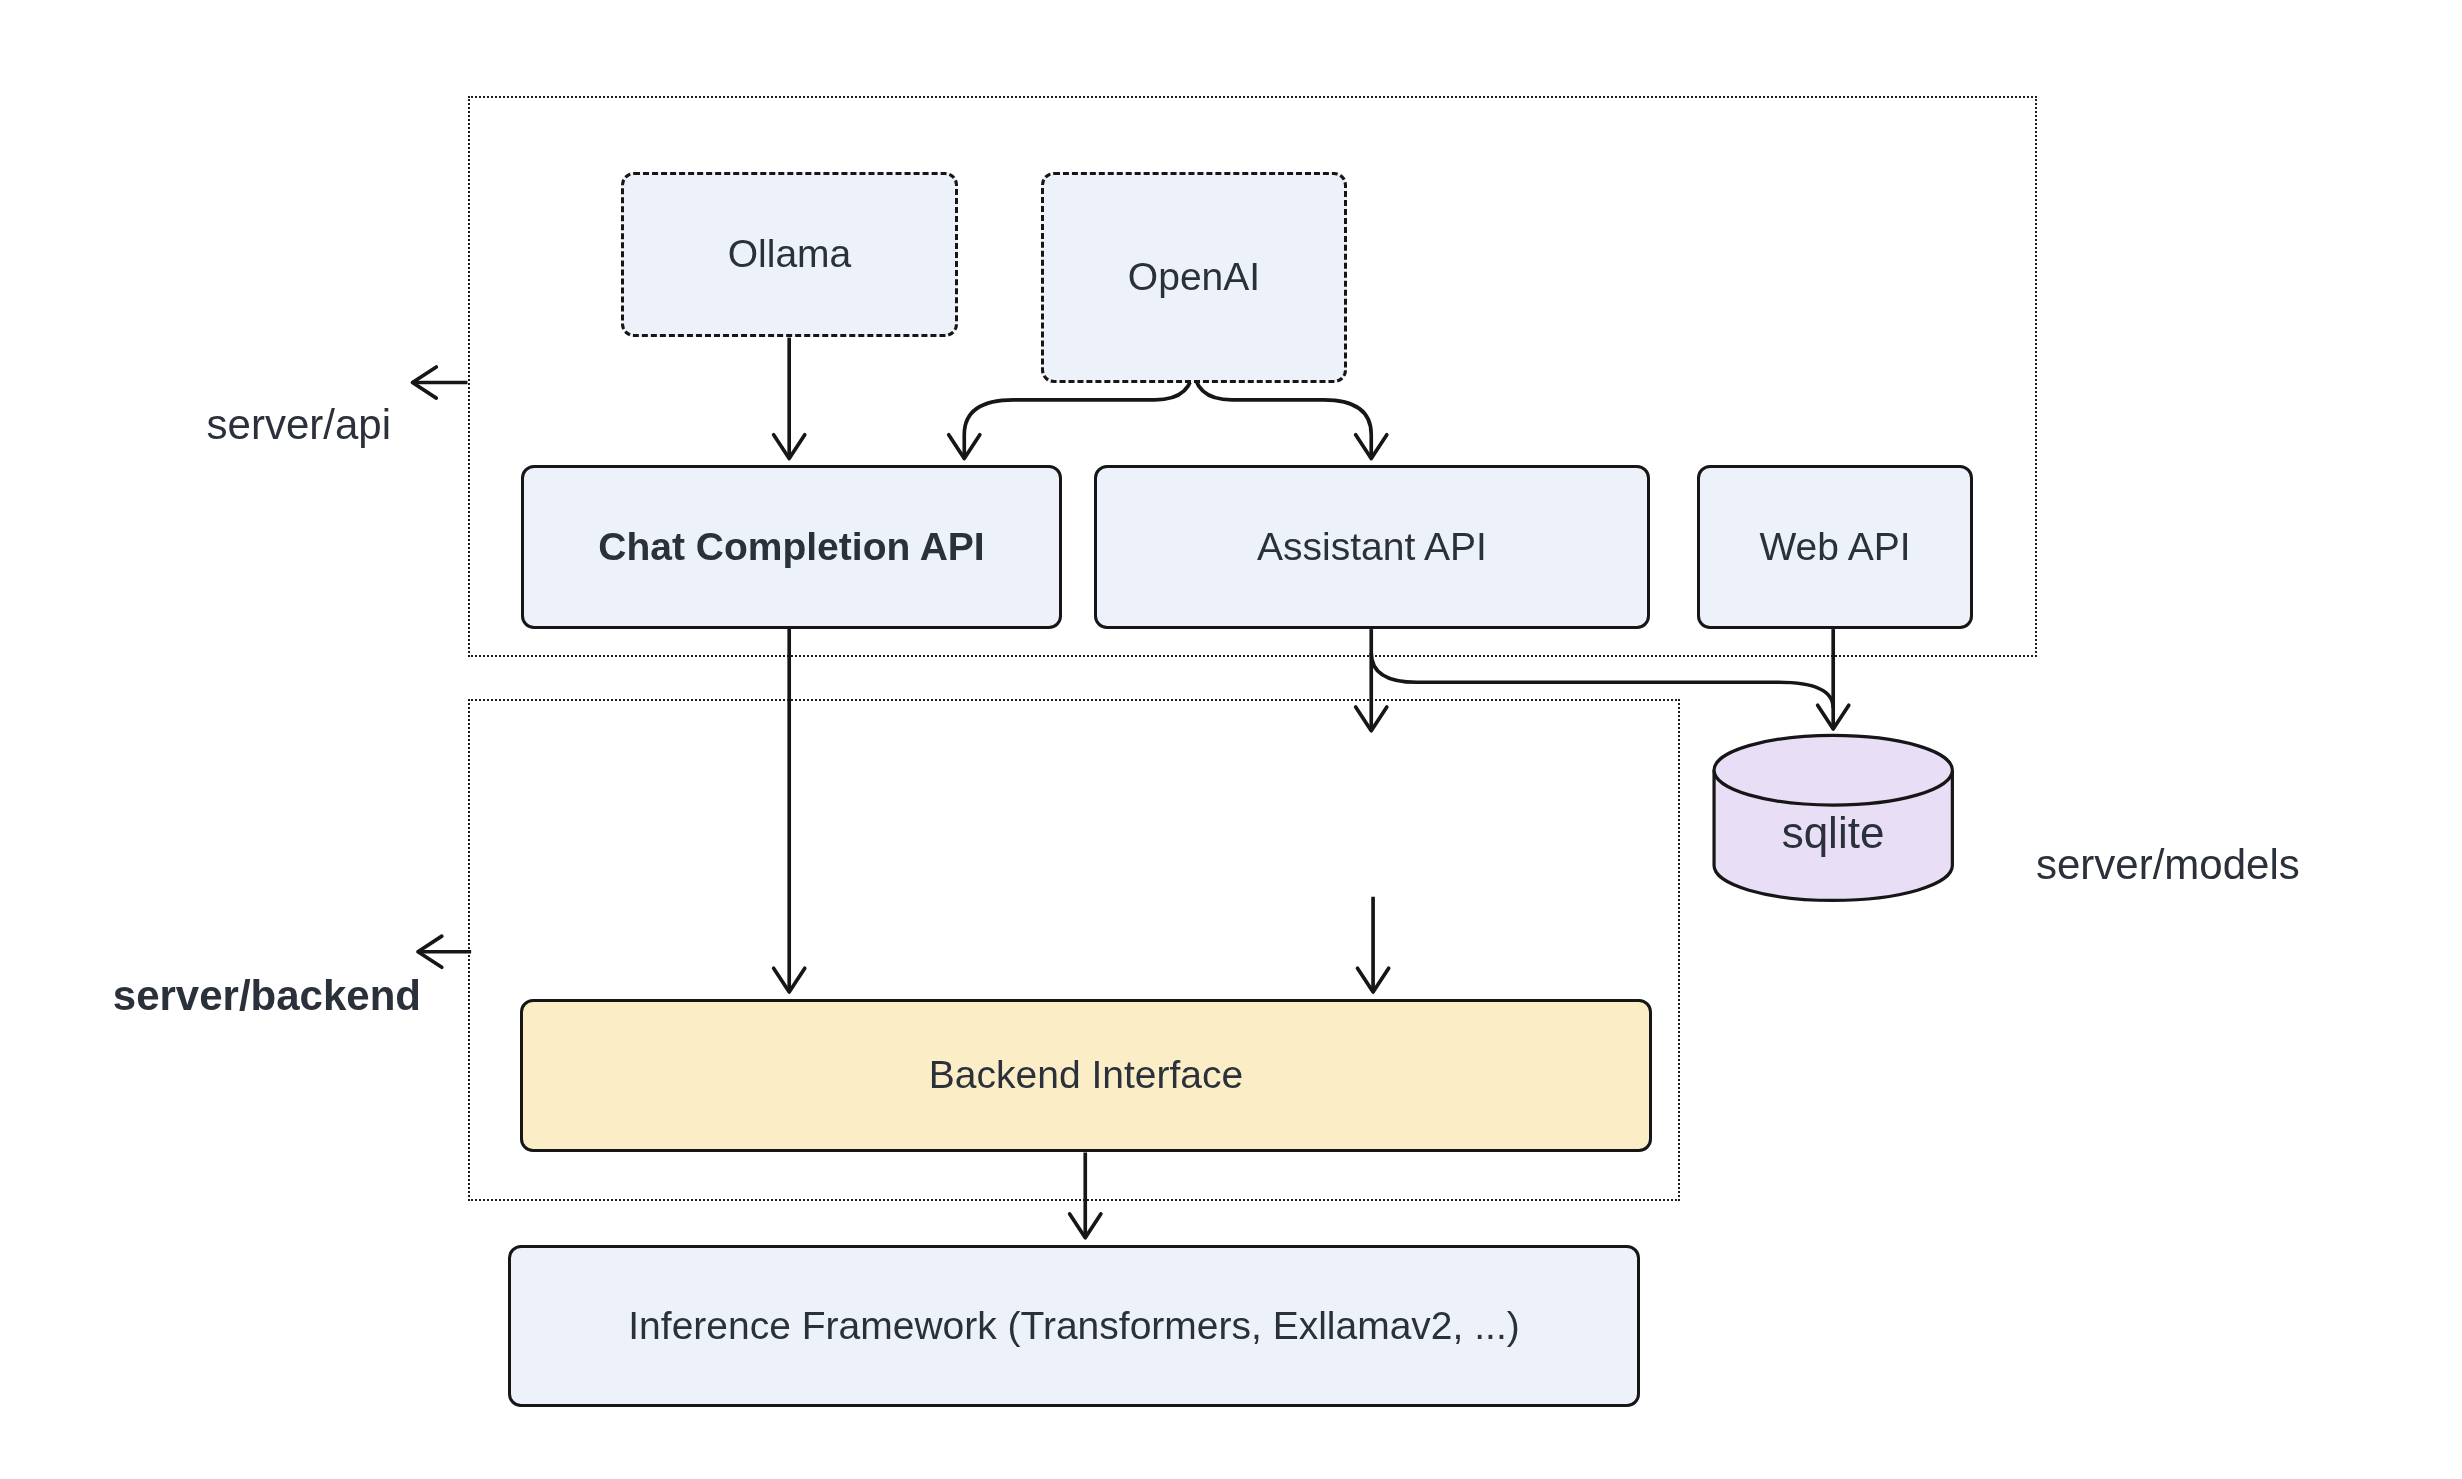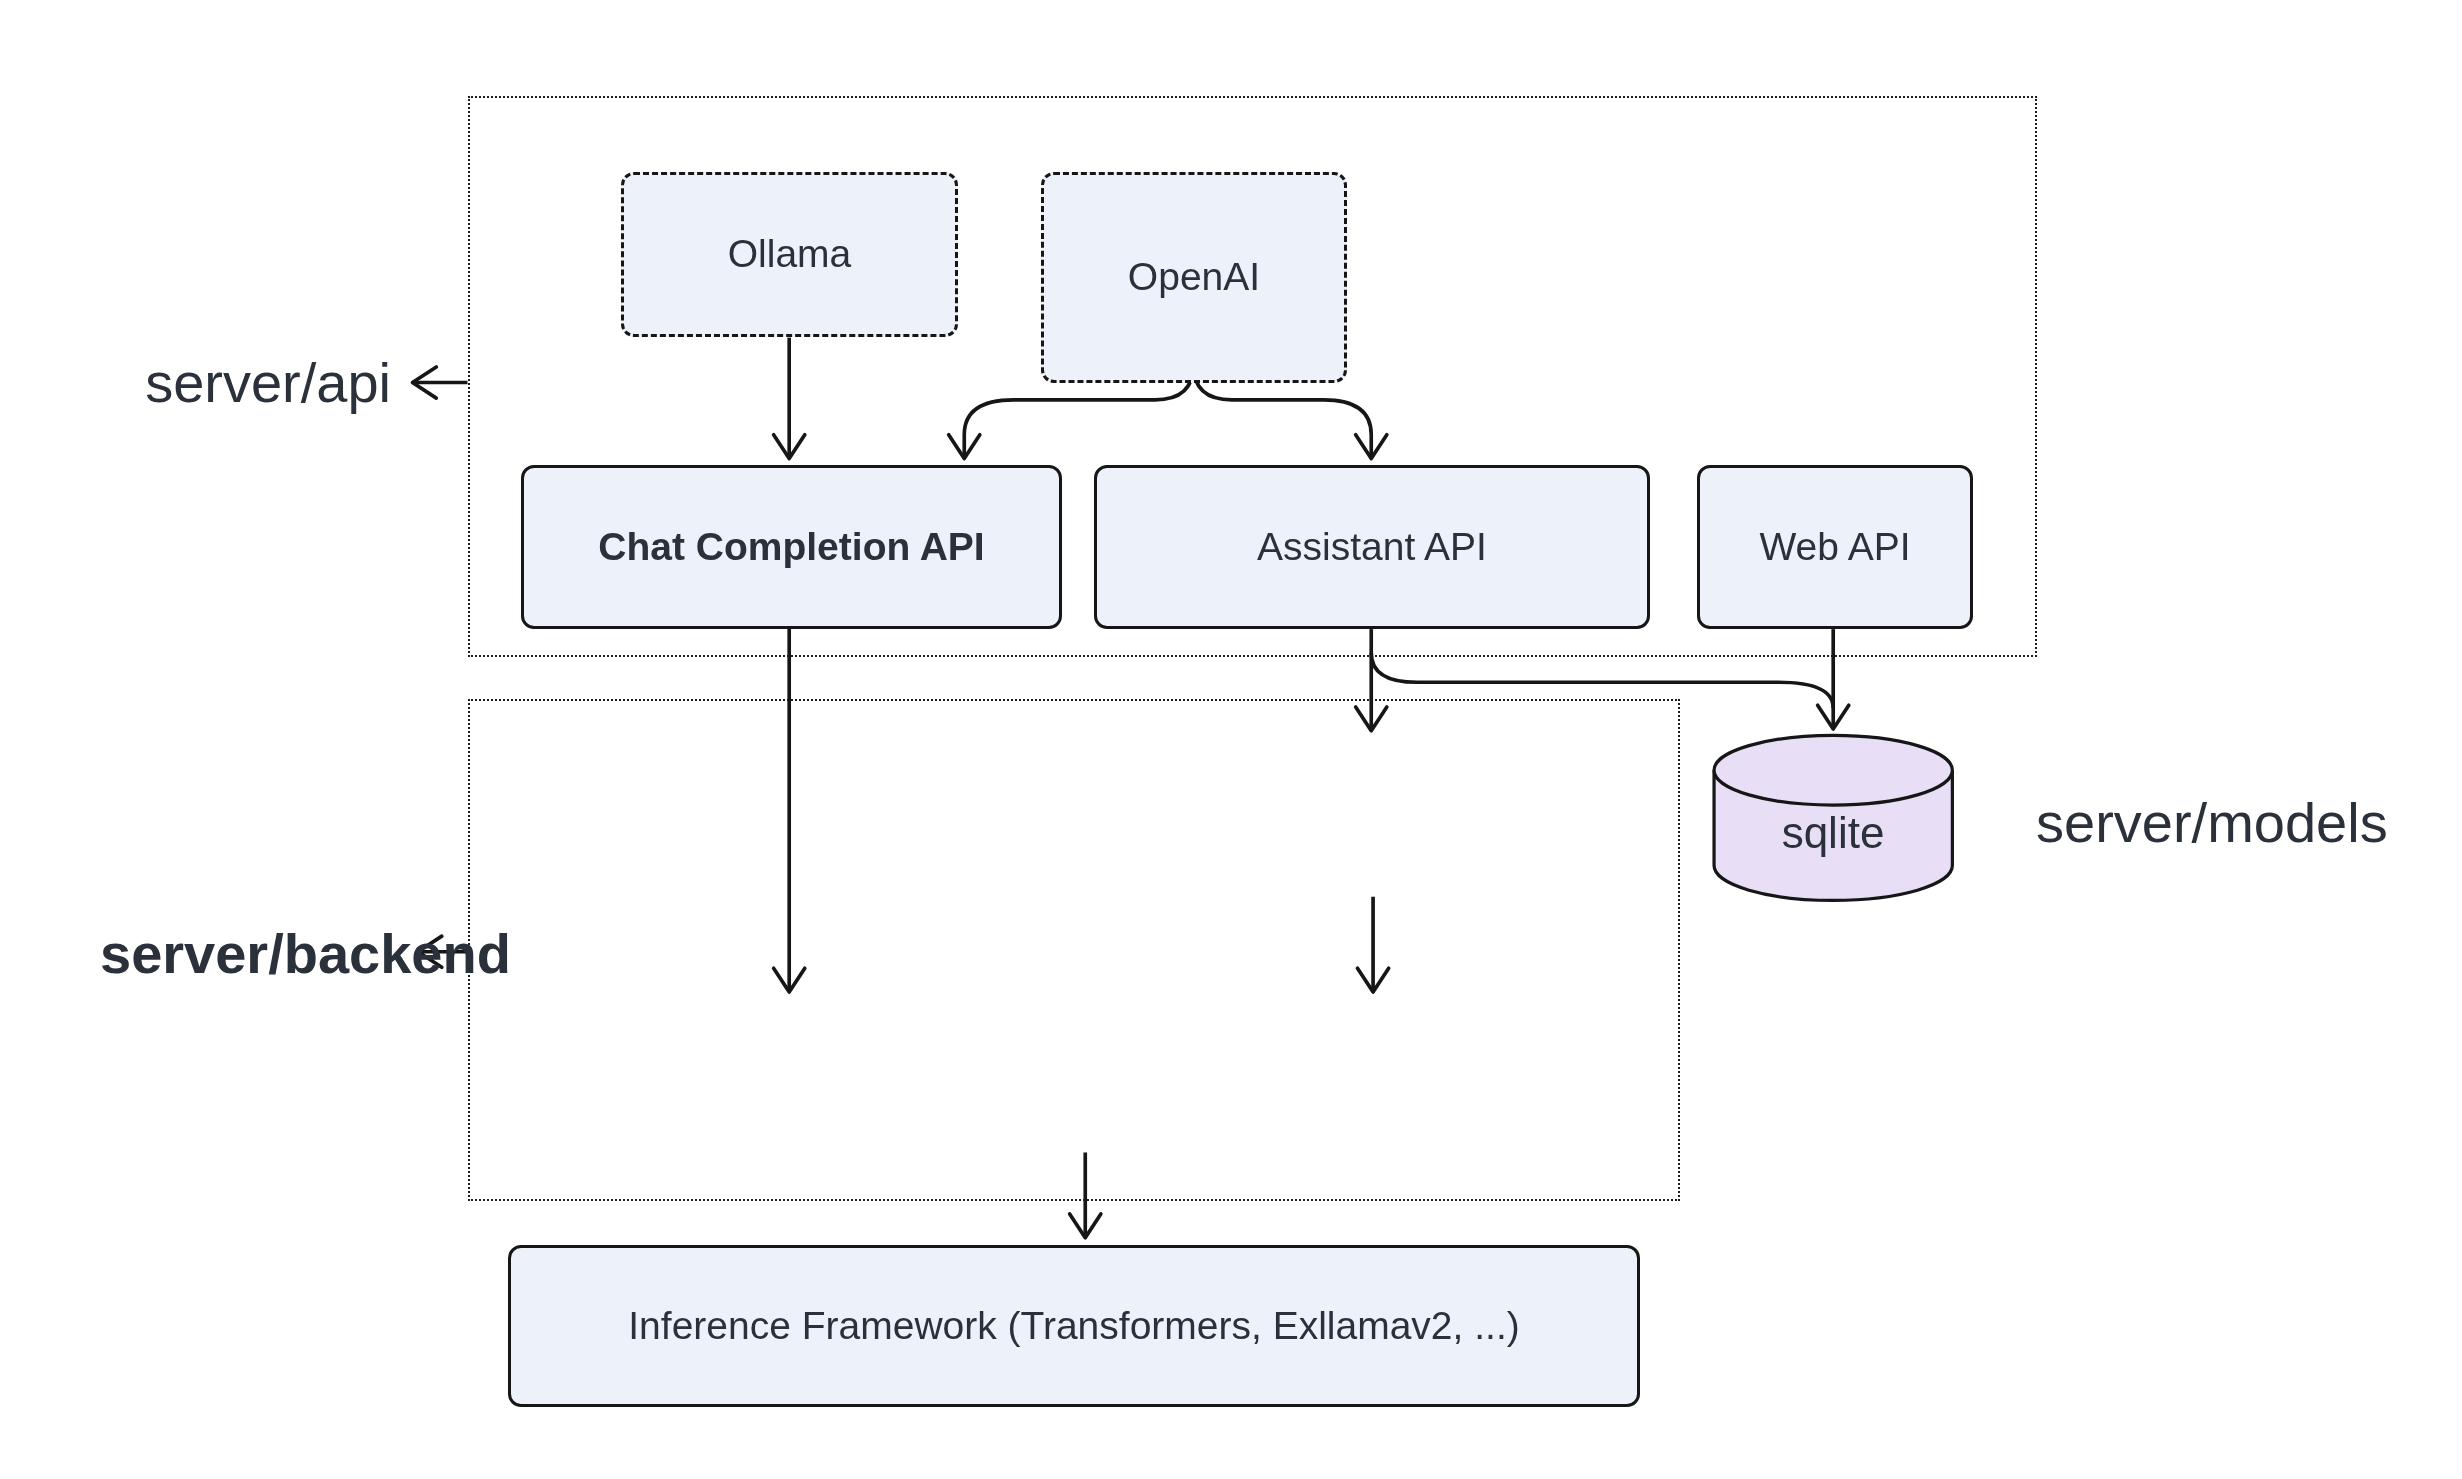--- a/index.html
+++ b/index.html
@@ -23,21 +23,21 @@
     position:absolute; box-sizing:border-box;
     border:3.2px solid var(--stroke); border-radius:13px;
     background:var(--node-fill-blue);
     display:flex; flex-direction:column; align-items:center; justify-content:center;
     font-size:39px; text-align:right; line-height:1.35;
   }
   .node.dashed{border-style:dashed; border-width:3.7px;}
   .node.green{background:var(--node-fill-green);}
   .node.yellow{background:var(--node-fill-yellow);}
   .side-label{
-    position:absolute; font-size:56px; line-height:55px; white-space:nowrap;
+    position:absolute; font-size:42px; line-height:55px; white-space:nowrap;margin-top:42px;
   }
   .right-align{text-align:right;}
   .cyl-label{
     position:absolute; left:1714px; top:803px; width:238px; height:59px;
     font-size:44px; line-height:59px; text-align:center;
   }
 </style>
 </head>
 <body>
 
@@ -81,20 +81,23 @@
   <div class="node" style="left:521px; top:465px; width:541px; height:164px;font-weight:bold;">
     <span>Chat Completion API</span>
   </div>
   <div class="node" style="left:1094px; top:465px; width:556px; height:164px;">
     <span>Assistant API</span>
   </div>
   <div class="node" style="left:1697px; top:465px; width:276px; height:164px;">
     <span>Web API</span>
   </div>
 
+  <div class="node yellow" style="left:520px; top:999px; width:1132px; height:153px;">
+    <span>Backend Interface</span>
+  </div>
 
   <div class="node" style="left:508px; top:1245px; width:1132px; height:162px;">
     <span>Inference Framework (Transformers, Exllamav2, ...)</span>
   </div>
 
   <div class="cyl-label">sqlite</div>
 
   <div class="side-label right-align" style="left:116px; top:355px; width:275px;">server/api</div>
   <div class="side-label right-align" style="left:100px; top:926px; width:321px;font-weight:bold;">server/backend</div>
   <div class="side-label" style="left:2036px; top:795px;">server/models</div>

